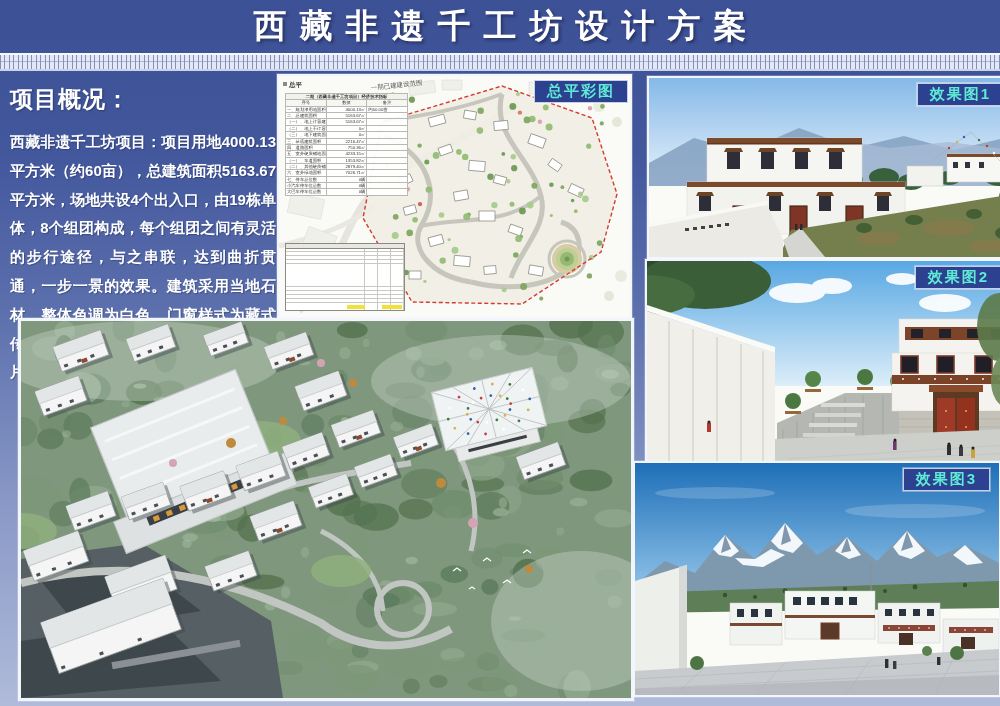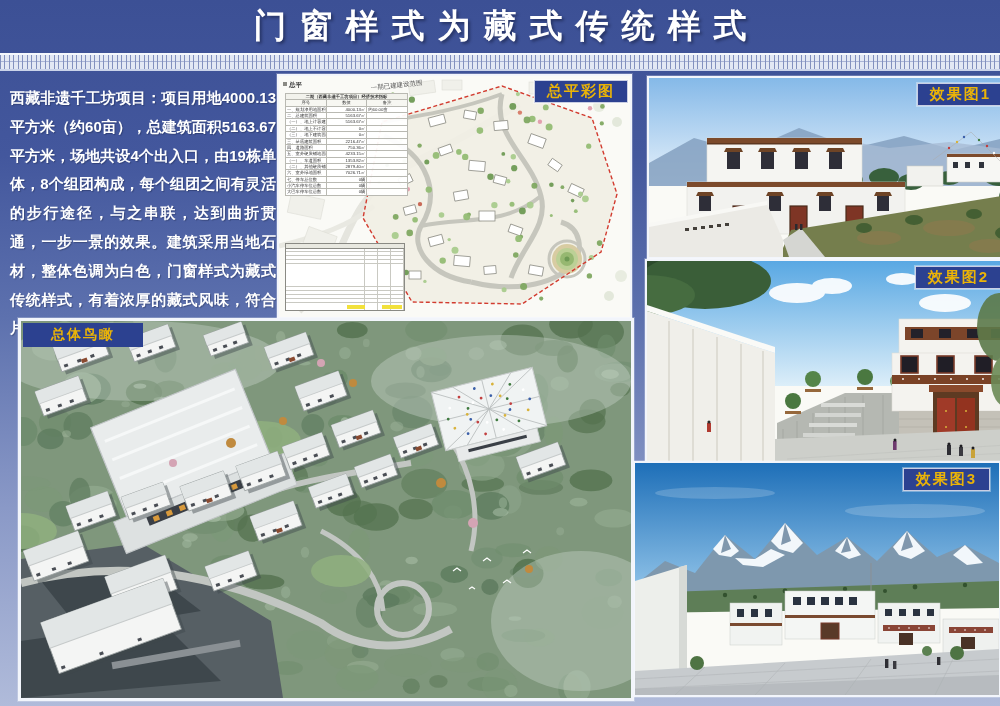--- a/index.html
+++ b/index.html
@@ -30,21 +30,21 @@
   
   .panel{position:absolute;background:#FAFAF6;border:2px solid #F2F5FB;
     box-shadow:0 0 0 1px rgba(255,255,255,.22);}
   #site-plan-panel{left:277px;top:74px;width:351px;height:241px;}
   #aerial-panel{left:18px;top:318px;width:610px;height:377px;border-width:3px;background:#6F8A6F;}
   #render1-panel{left:647px;top:76px;width:364px;height:179px;}
   #render2-panel{left:645px;top:259px;width:364px;height:202px;}
   #render3-panel{left:633px;top:461px;width:364px;height:232px;}
   .panel svg{display:block;width:100%;height:100%;}
   
-  .tag{position:absolute;background:#2C4190;color:#eab308;font-weight:bold;
+  .tag{position:absolute;background:#2C4190;color:#5eead4;font-weight:bold;
     font-size:15px;letter-spacing:2px;padding:2px 13px;
     box-shadow:inset 0 0 0 1px rgba(255,255,255,.75),0 0 0 1px rgba(255,255,255,.35);}
   .tag.tr{top:5px;right:9px;}
   #aerial-panel .tag{top:2px;left:2px;font-size:14px;padding:3px 28px;box-shadow:inset 0 0 0 0 transparent;}
   #site-plan-panel .tag{top:4px;right:2px;}
   
   #indicator-table{position:absolute;left:6px;top:17px;width:123px;z-index:3;
     background:rgba(255,255,255,.95);}
   #indicator-table table{width:100%;border-collapse:collapse;font-size:4.3px;
     line-height:1.25;color:#333;table-layout:fixed;}
@@ -62,25 +62,26 @@
   #mini-table .head{position:absolute;left:0;top:0;right:0;height:4px;background:#E8E8E0;border-bottom:1px solid #8A8A84;}
   #mini-table .yc1{position:absolute;bottom:1px;left:52%;width:15%;height:4px;background:#F2E13C;}
   #mini-table .yc2{position:absolute;bottom:1px;right:2px;width:17%;height:4px;background:#F2E13C;}
 </style>
 </head>
 <body>
 
 <div class="poster">
 
   <div class="title-bar">
-    <h1>门窗样式为藏式传统样式</h1>
+    <h1>西藏非遗千工坊设计方案</h1>
   </div>
   <div class="band"></div>
 
   <div class="overview">
+    <h2>项目概况：</h2>
     <p>西藏非遗千工坊项目：项目用地4000.13平方米（约60亩），总建筑面积5163.67平方米，场地共设4个出入口，由19栋单体，8个组团构成，每个组团之间有灵活的步行途径，与之串联，达到曲折贯通，一步一景的效果。建筑采用当地石材，整体色调为白色，门窗样式为藏式传统样式，有着浓厚的藏式风味，符合片区的整体风貌。</p>
   </div>
 
   <div class="panel" id="site-plan-panel">
     <svg viewBox="0 0 351 241" preserveAspectRatio="none">
       <rect x="0" y="0" width="351" height="241" fill="#FAFAF6"></rect>
 
       <g opacity="0.75">
         <path d="M20,235 C70,190 60,130 120,95 C150,78 190,60 240,28" stroke="#DEDED6" stroke-width="7" fill="none"></path>
         <path d="M0,170 C40,160 70,150 95,130" stroke="#E4E4DC" stroke-width="5" fill="none"></path>
@@ -1175,16 +1176,15 @@
       </g>
 
       <g stroke="#FFFFFF" stroke-width="1.2" fill="none">
         <path d="M432,250 l4,-3 l4,3"></path>
           <path d="M462,240 l4,-3 l4,3"></path>
         <path d="M482,262 l4,-3 l4,3"></path>
           <path d="M502,232 l4,-3 l4,3"></path>
         <path d="M448,268 l3,-2 l3,2"></path>
       </g>
     </svg>
-    <div class="tag">总体鸟瞰</div>
   </div>
 
 </div>
 
 </body></html>

